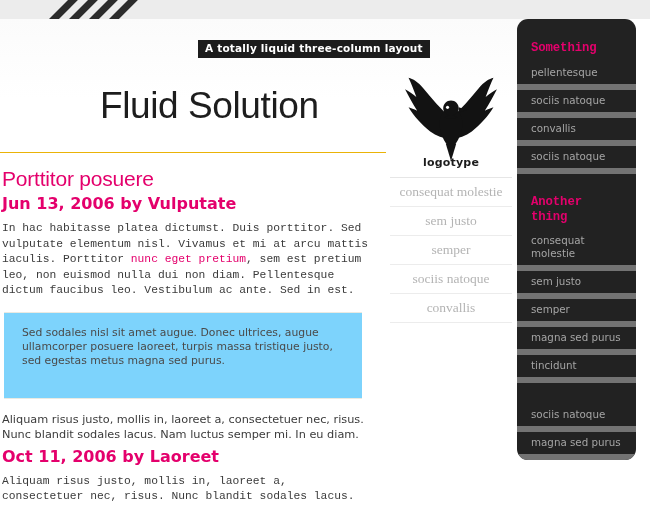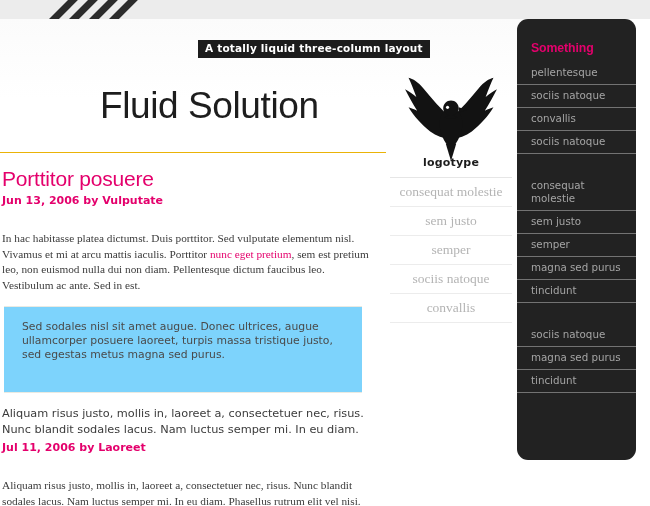--- a/index.html
+++ b/index.html
@@ -71,27 +71,27 @@
     margin:14px 0 0 0;
     font-family:"Liberation Sans", sans-serif;
     font-size:21px; font-weight:400;
     color:#e4006c;
     letter-spacing:-0.2px;
     line-height:1.1;
   }
   .post-meta {
     margin:4px 0 0 0;
     font-family:"DejaVu Sans", sans-serif;
-    font-size:11px; font-weight:bold;
+    font-size:16px; font-weight:bold;
     color:#e4006c;
     line-height:1.2;
   }
   .post-body {
-    margin:24px 0 0 0;
-    font-family:Liberation Serif, serif;
+    margin:8px 0 0 0;
+    font-family:Liberation Mono, monospace;
     font-size:11.3px;
     color:#3b3b3b;
     line-height:15.5px;
   }
   .post-body a.inline-link {
     color:#e4006c; text-decoration:none;
   }
   blockquote.quote {
     margin:13px 10px 0 2px;
     background:#7dd3fc;
@@ -152,28 +152,28 @@
     position:absolute; left:517px; top:19px; width:119px; height:441px;
     background:#222222;
     border-radius:11px;
     padding:22px 0 14px 0;
     overflow:hidden;
   }
   .side-group { padding:0 0 8px 0; }
   .side-head {
     margin:0 0 6px 0;
     padding:0 14px;
-    font-family:Liberation Sans, sans-serif;
+    font-family:Liberation Mono, monospace;
     font-size:12.3px; font-weight:bold;
     color:#e4006c;
     line-height:1.2;
     letter-spacing:-0.1px;
   }
   .side-list { list-style:none; margin:0; padding:0; }
-  .side-list li { border-bottom:1px solid #737373; }
+  .side-list li { border-bottom:6px solid #737373; }
   .side-list a {
     display:block;
     font-family:"DejaVu Sans", sans-serif;
     font-size:10.3px;
     color:#a5a5a5;
     text-decoration:none;
     padding:4px 14px 5px 14px;
     line-height:13px;
   }
   .gap { height:13px; }
@@ -198,21 +198,21 @@
 <div id="maincol">
 
   <h2 class="post-title">Porttitor posuere</h2>
   <div class="post-meta">Jun 13, 2006 by Vulputate</div>
   <p class="post-body"><span>In hac habitasse platea dictumst. Duis porttitor. Sed vulputate elementum nisl. Vivamus et mi at arcu mattis iaculis. Porttitor </span><a class="inline-link" href="#">nunc eget pretium</a><span>, sem est pretium leo, non euismod nulla dui non diam. Pellentesque dictum faucibus leo. Vestibulum ac ante. Sed in est.</span></p>
 
   <blockquote class="quote">Sed sodales nisl sit amet augue. Donec ultrices, augue ullamcorper posuere laoreet, turpis massa tristique justo, sed egestas metus magna sed purus.</blockquote>
 
   <p class="para-plain">Aliquam risus justo, mollis in, laoreet a, consectetuer nec, risus. Nunc blandit sodales lacus. Nam luctus semper mi. In eu diam.</p>
 
-  <div class="post-meta">Jul 11, 2006 by Laoreet</div>
+  <div class="post-meta">Oct 11, 2006 by Laoreet</div>
   <p class="post-body">Aliquam risus justo, mollis in, laoreet a, consectetuer nec, risus. Nunc blandit sodales lacus. Nam luctus semper mi. In eu diam. Phasellus rutrum elit vel nisi. Cras mauris nulla, egestas quis.</p>
 
 </div>
 
 <div id="midcol">
 
   <div id="logo-wrap">
     <svg width="104" height="104" viewBox="0 0 120 120" aria-hidden="true">
       <g fill="#121212">
 
@@ -275,20 +275,21 @@
         </li>
       <li>
           <a href="#">sociis natoque</a>
         </li>
     </ul>
   </div>
 
   <div class="gap"></div>
 
   <div class="side-group">
+    <h3 class="side-head">Another thing</h3>
     <ul class="side-list">
       <li>
           <a href="#">consequat molestie</a>
         </li>
       <li>
           <a href="#">sem justo</a>
         </li>
       <li>
           <a href="#">semper</a>
         </li>

